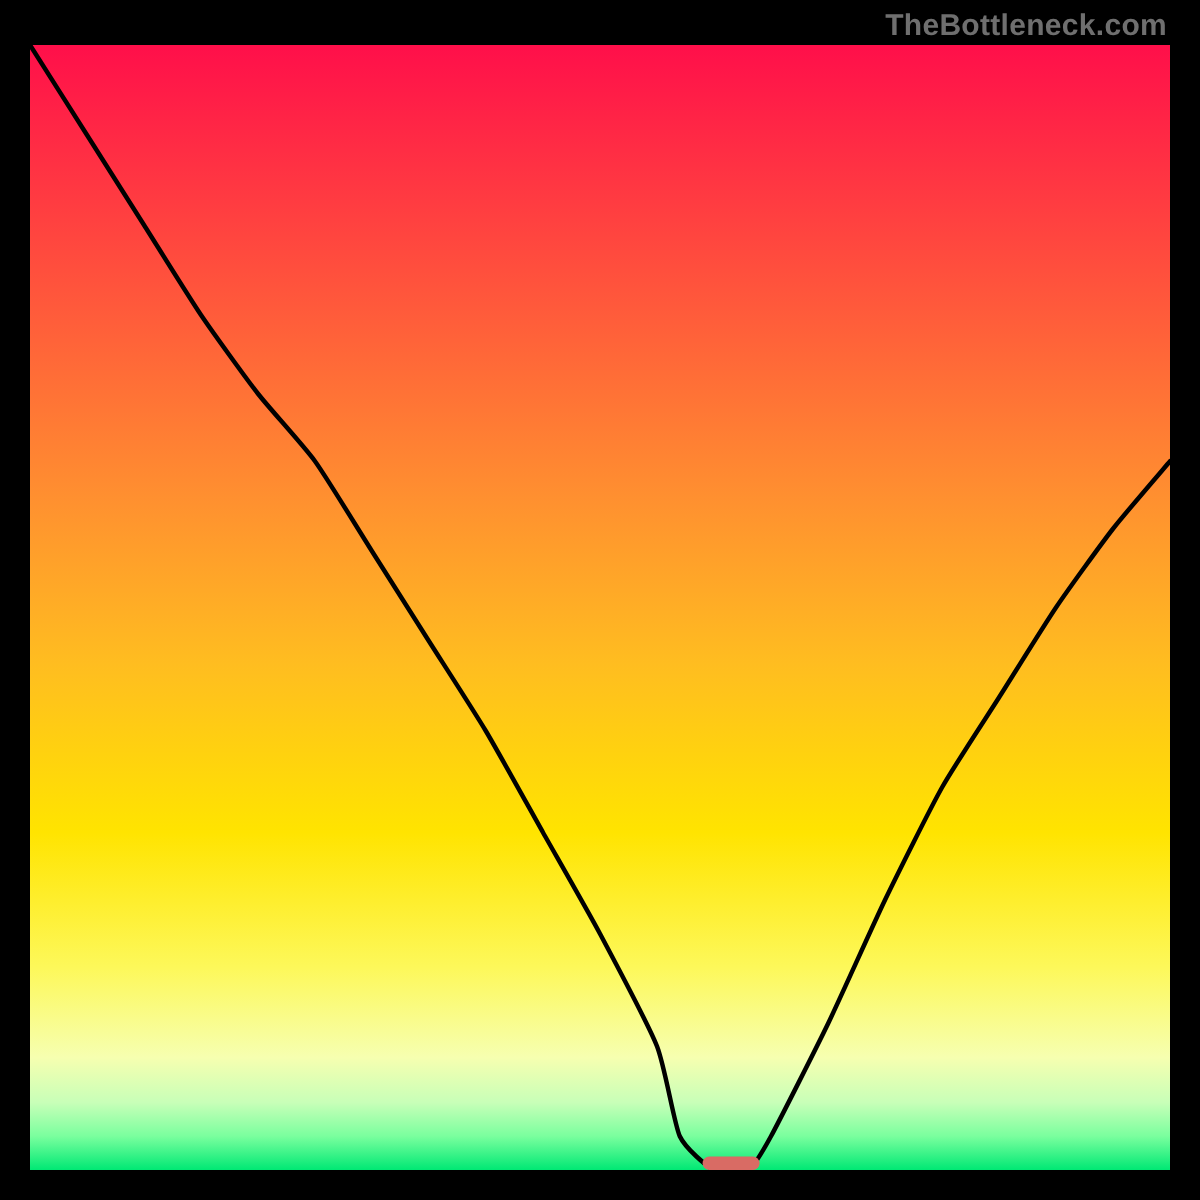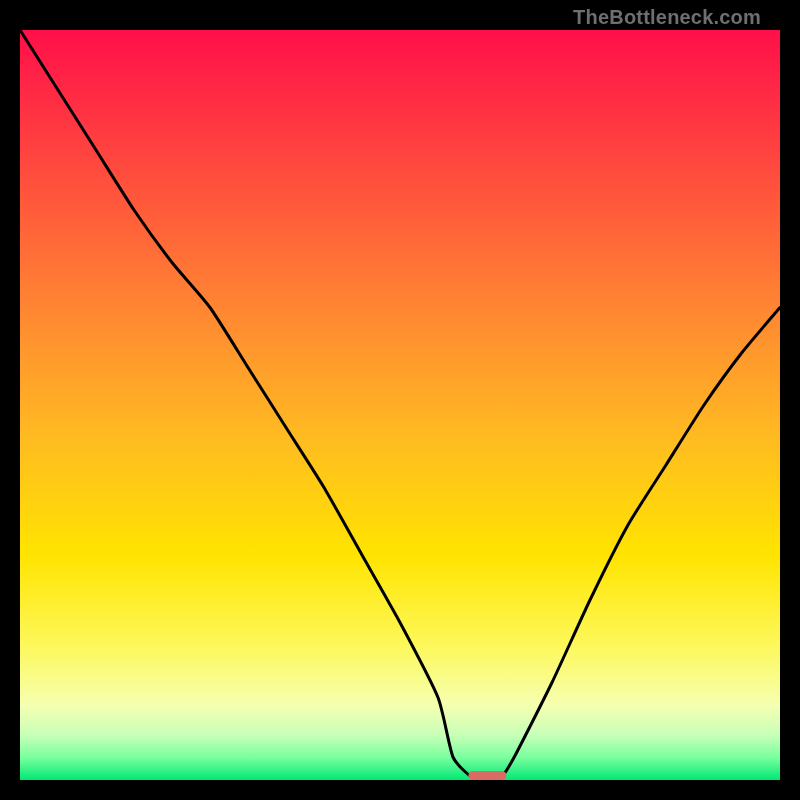--- a/index.html
+++ b/index.html
@@ -19,21 +19,21 @@
   }
   .plot-wrap {
     position: absolute;
     left: 20px;
     top: 30px;
     width: 760px;
     height: 750px;
   }
   .watermark {
     position: absolute;
-    right: 39px;
+    right: 22px;
     top: 6px;
     font-size: 20px;
     font-weight: 600;
     color: #6f6f6f;
     letter-spacing: 0.2px;
     font-family: Arial, Helvetica, sans-serif;
   }
   svg {
     display: block;
   }

